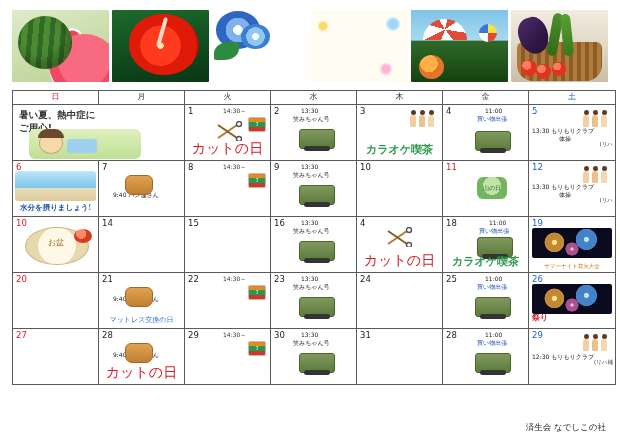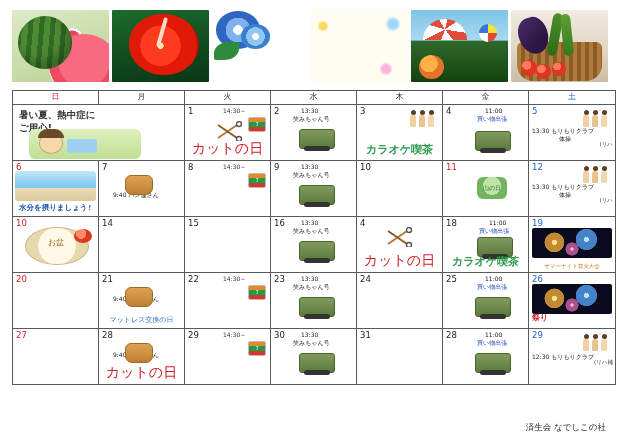--- a/index.html
+++ b/index.html
@@ -387,21 +387,21 @@
     border-radius: 3px;
   }
   .water-text {
     position: absolute;
     left: 0; right: 0;
     bottom: 3px;
     text-align: center;
     font-size: 7.5px;
     font-weight: bold;
     color: #1552a8;
-    font-family: Liberation Mono, monospace;
+    font-family: Liberation Serif, serif;
   }
 
   
   .obon-badge {
     position: absolute;
     left: 12px;
     top: 10px;
     width: 62px;
     height: 36px;
     border-radius: 50%;

